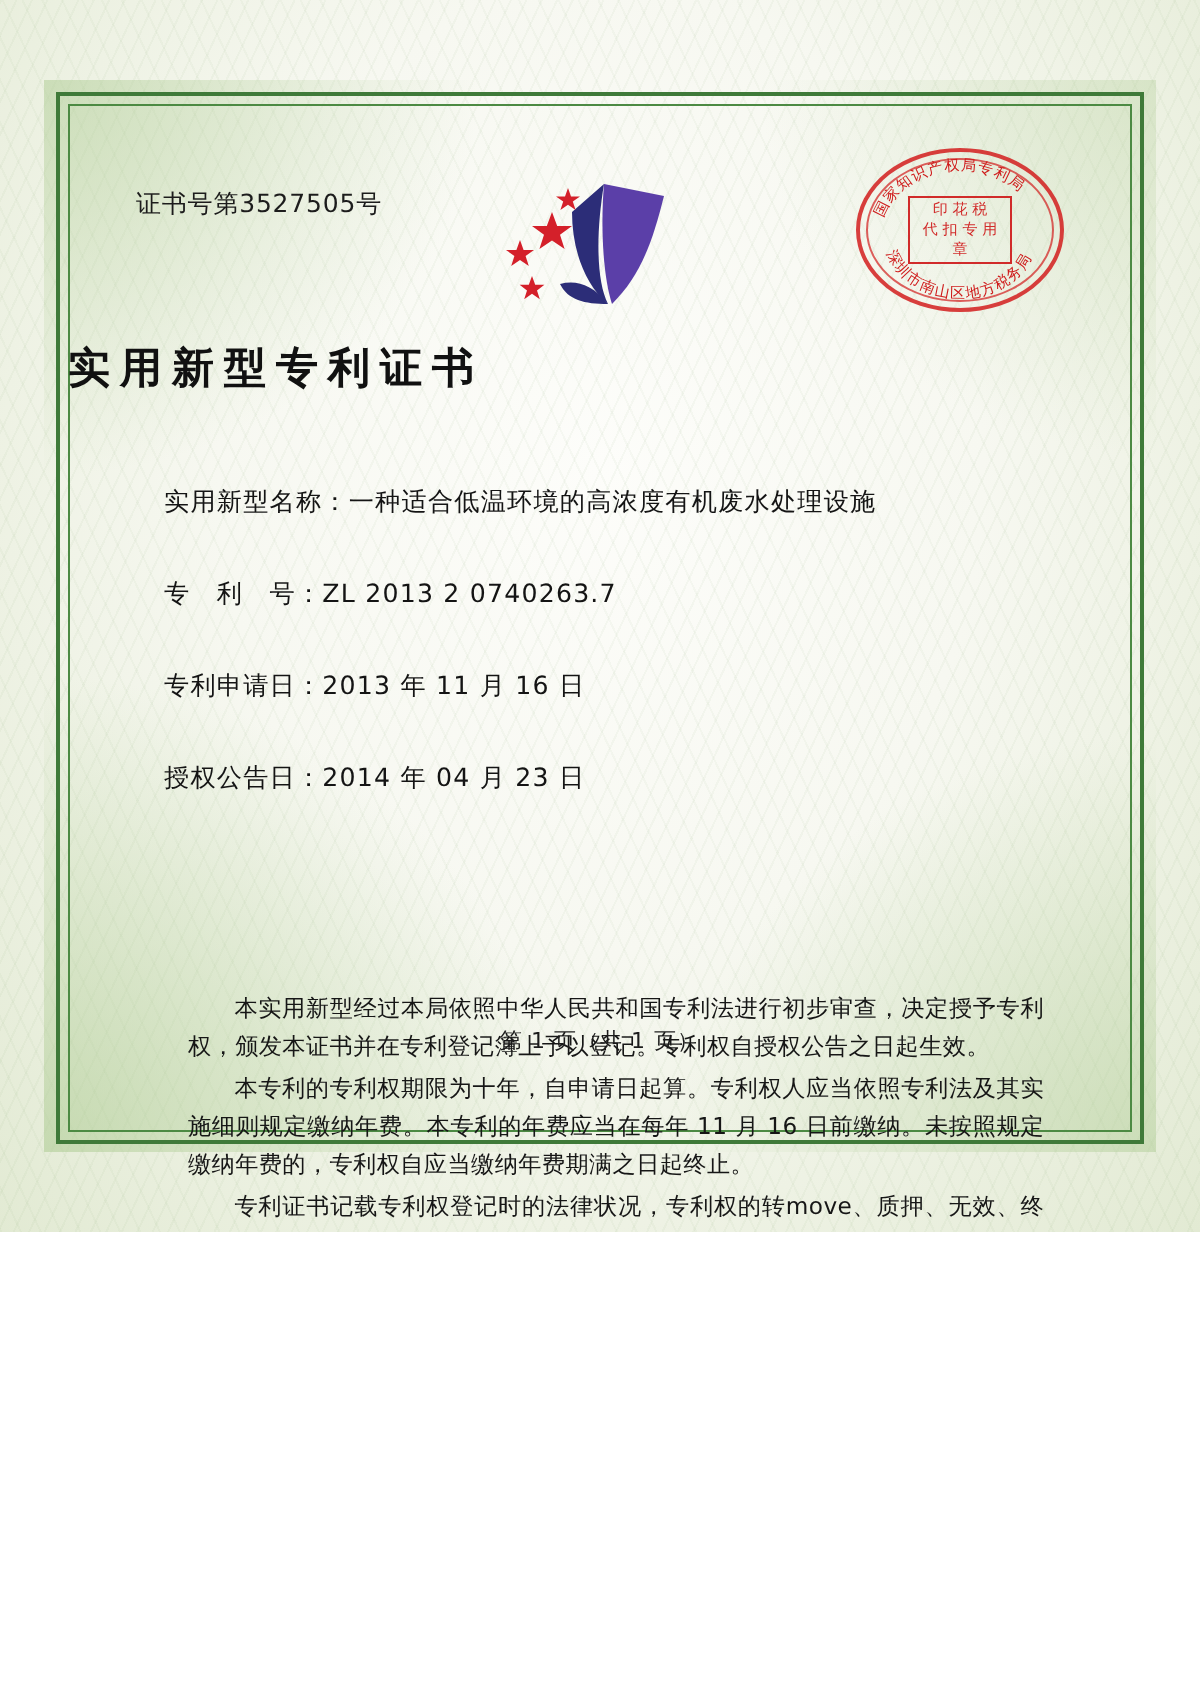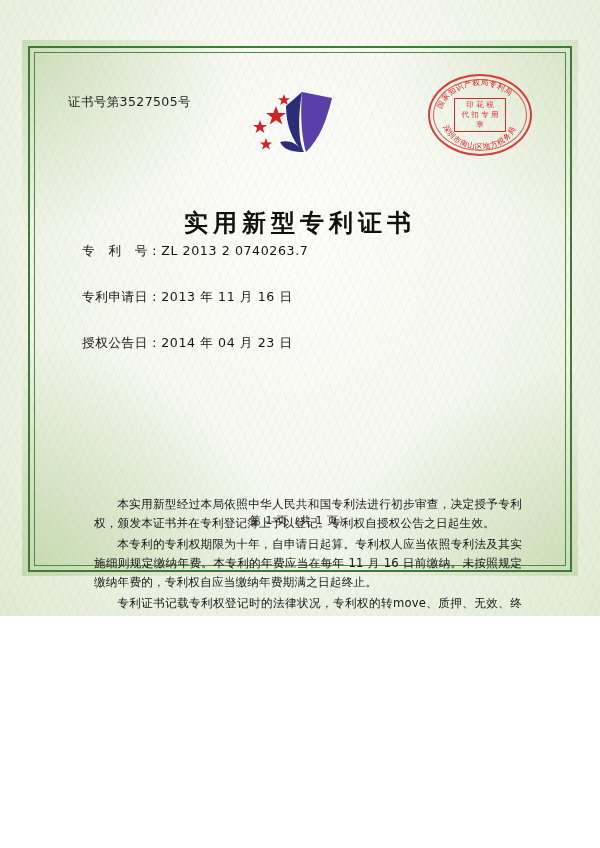--- a/index.html
+++ b/index.html
@@ -121,27 +121,25 @@
     line-height: 10px;
     padding: 1px 3px;
     text-align: center;
     opacity: 0.92;
   }
 
   .title {
     position: absolute;
     left: 0; right: 0;
     top: 118px;
-    text-align: center;
     font-family: "DejaVu Serif", "Liberation Serif", serif;
-    font-size: 24px;
+    font-size: 21px;
     font-weight: bold;
     letter-spacing: 5px;
     color: #111111;
-    margin-top: 37px;
   }
 
   .fields {
     position: absolute;
     left: 48px;
     right: 44px;
     top: 190px;
   }
   .field-row {
     font-size: 12.6px;
@@ -292,20 +290,23 @@
       <div class="mid-box">
         <div>印 花 税</div>
         <div>代 扣 专 用 章</div>
       </div>
     </div>
 
     <div class="title">实用新型专利证书</div>
 
     <div class="fields">
       <div class="field-row">
+        <span class="label">实用新型名称：</span><span class="value">一种适合低温环境的高浓度有机废水处理设施</span>
+      </div>
+      <div class="field-row">
         <span class="label">专　利　号：</span><span class="value">ZL 2013 2 0740263.7</span>
       </div>
       <div class="field-row">
         <span class="label">专利申请日：</span><span class="value">2013 年 11 月 16 日</span>
       </div>
       <div class="field-row">
         <span class="label">授权公告日：</span><span class="value">2014 年 04 月 23 日</span>
       </div>
     </div>
 

